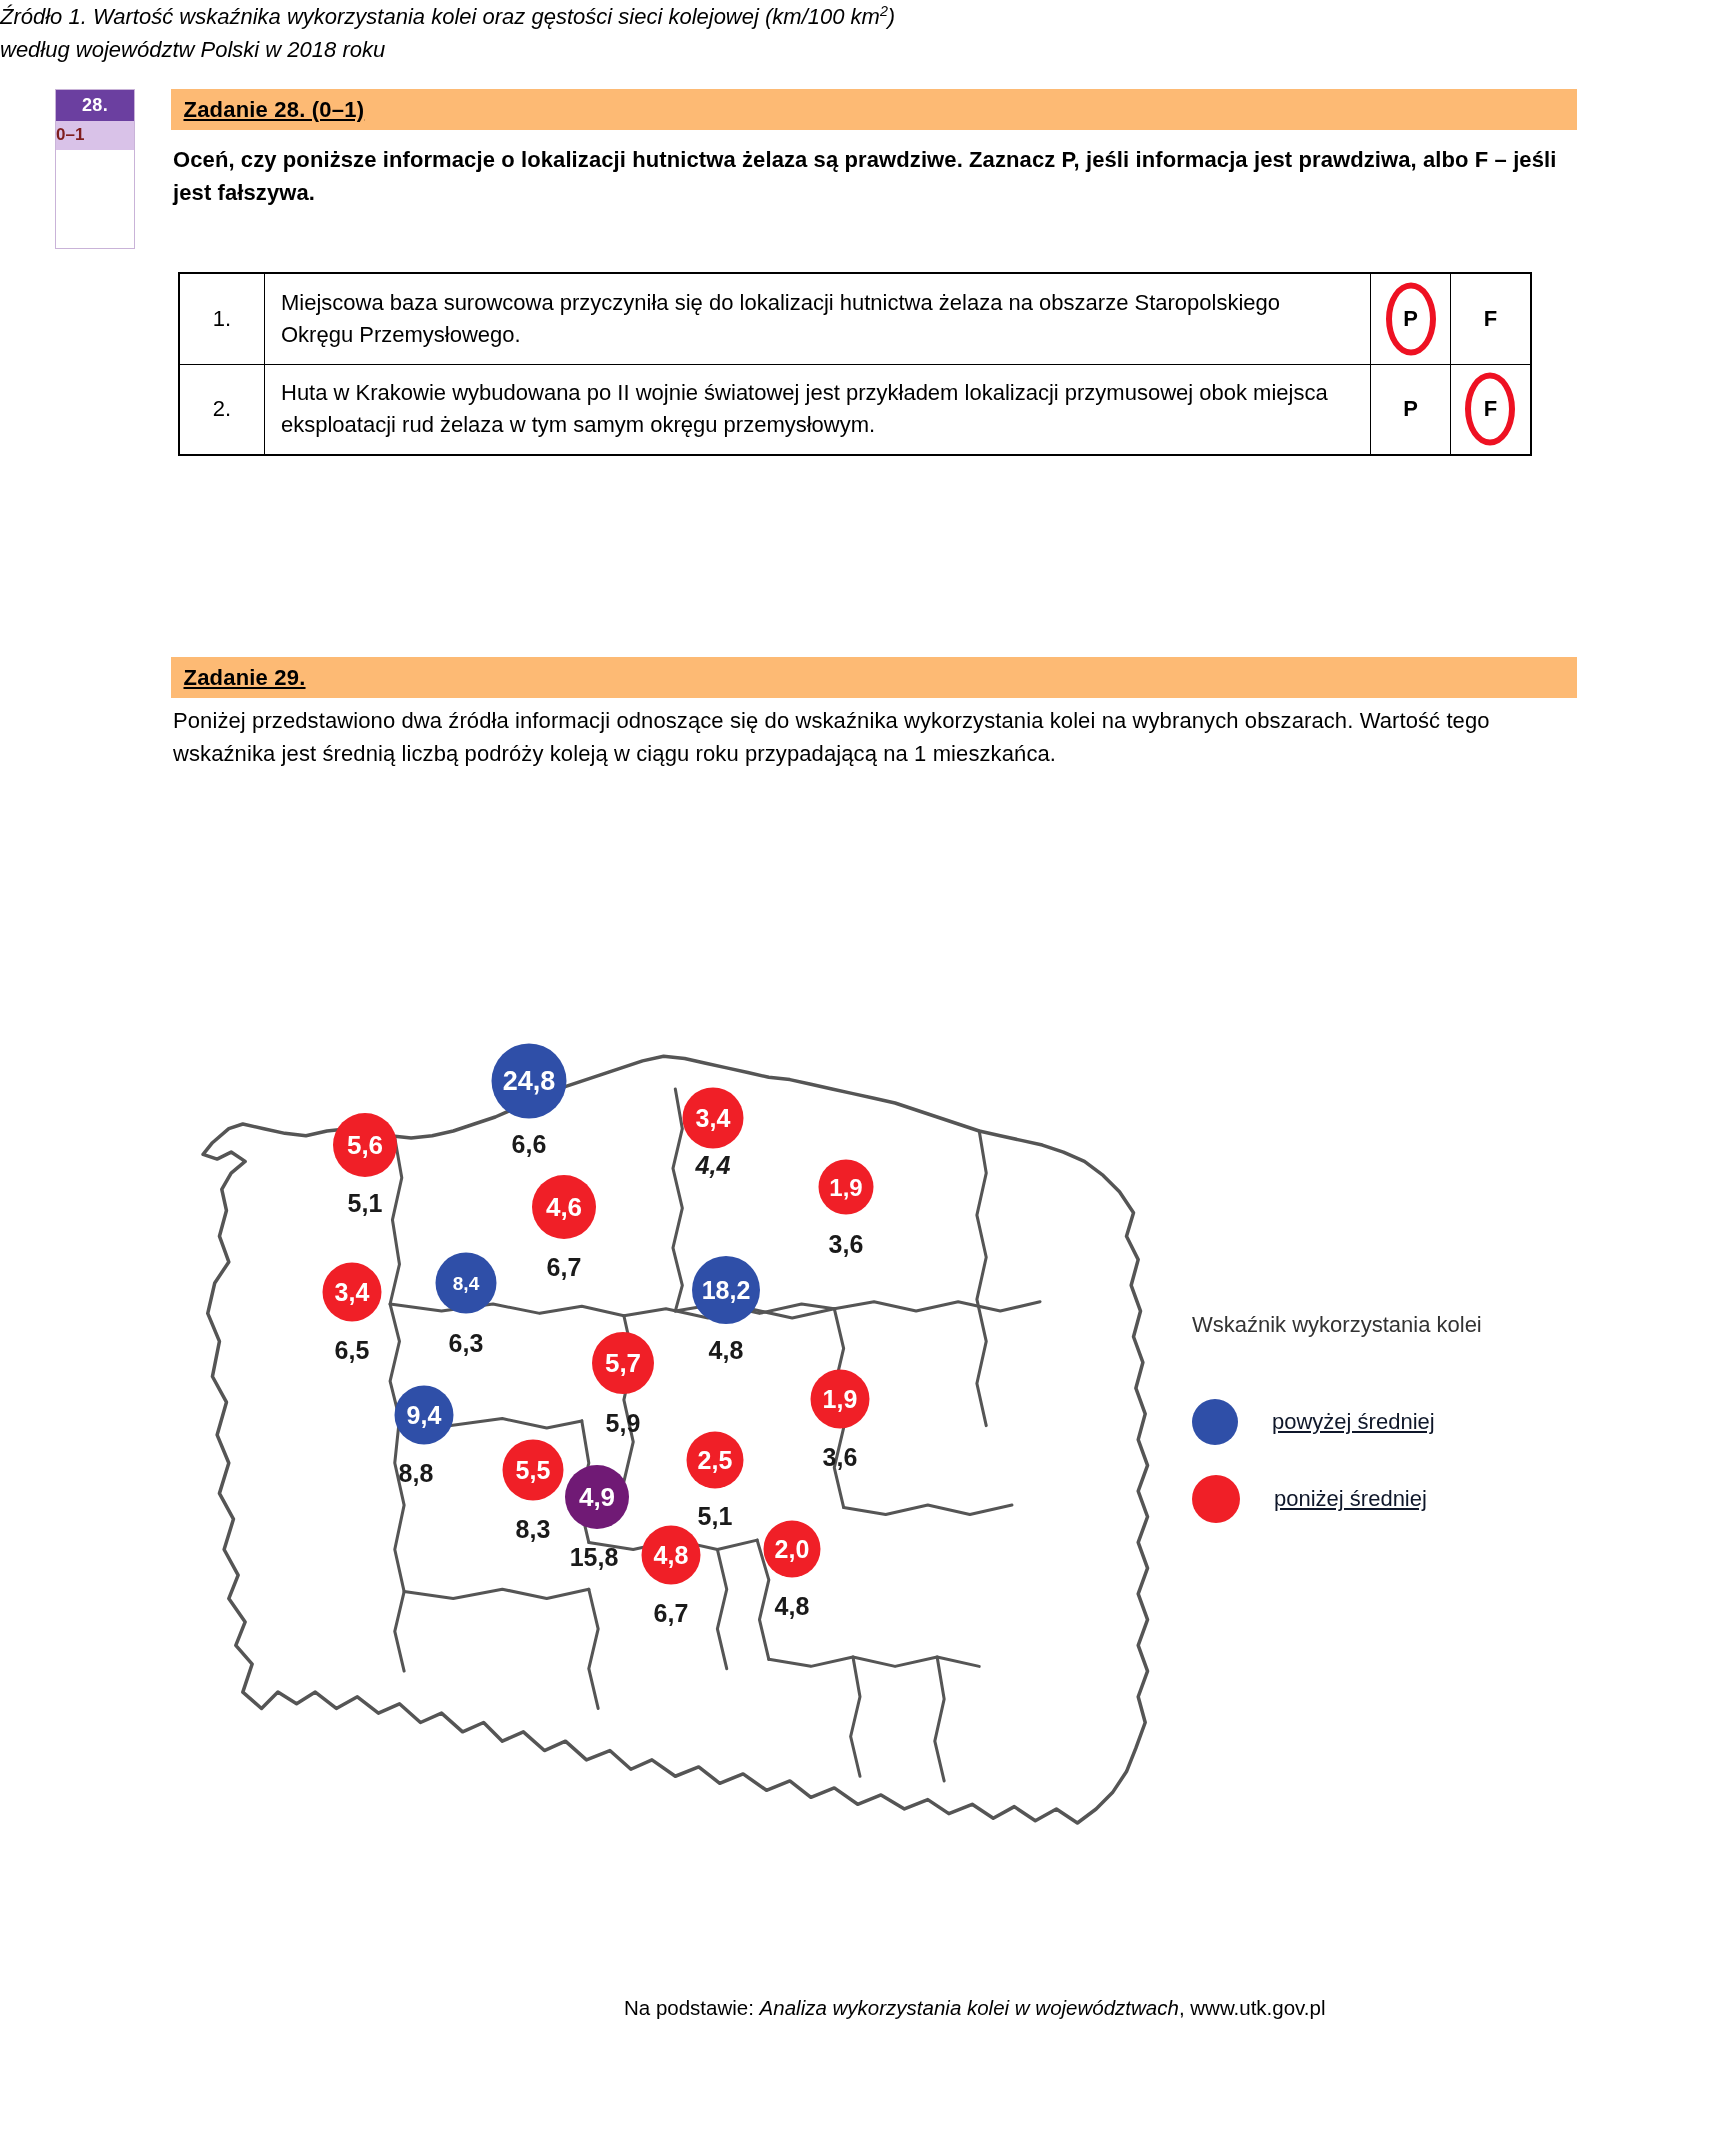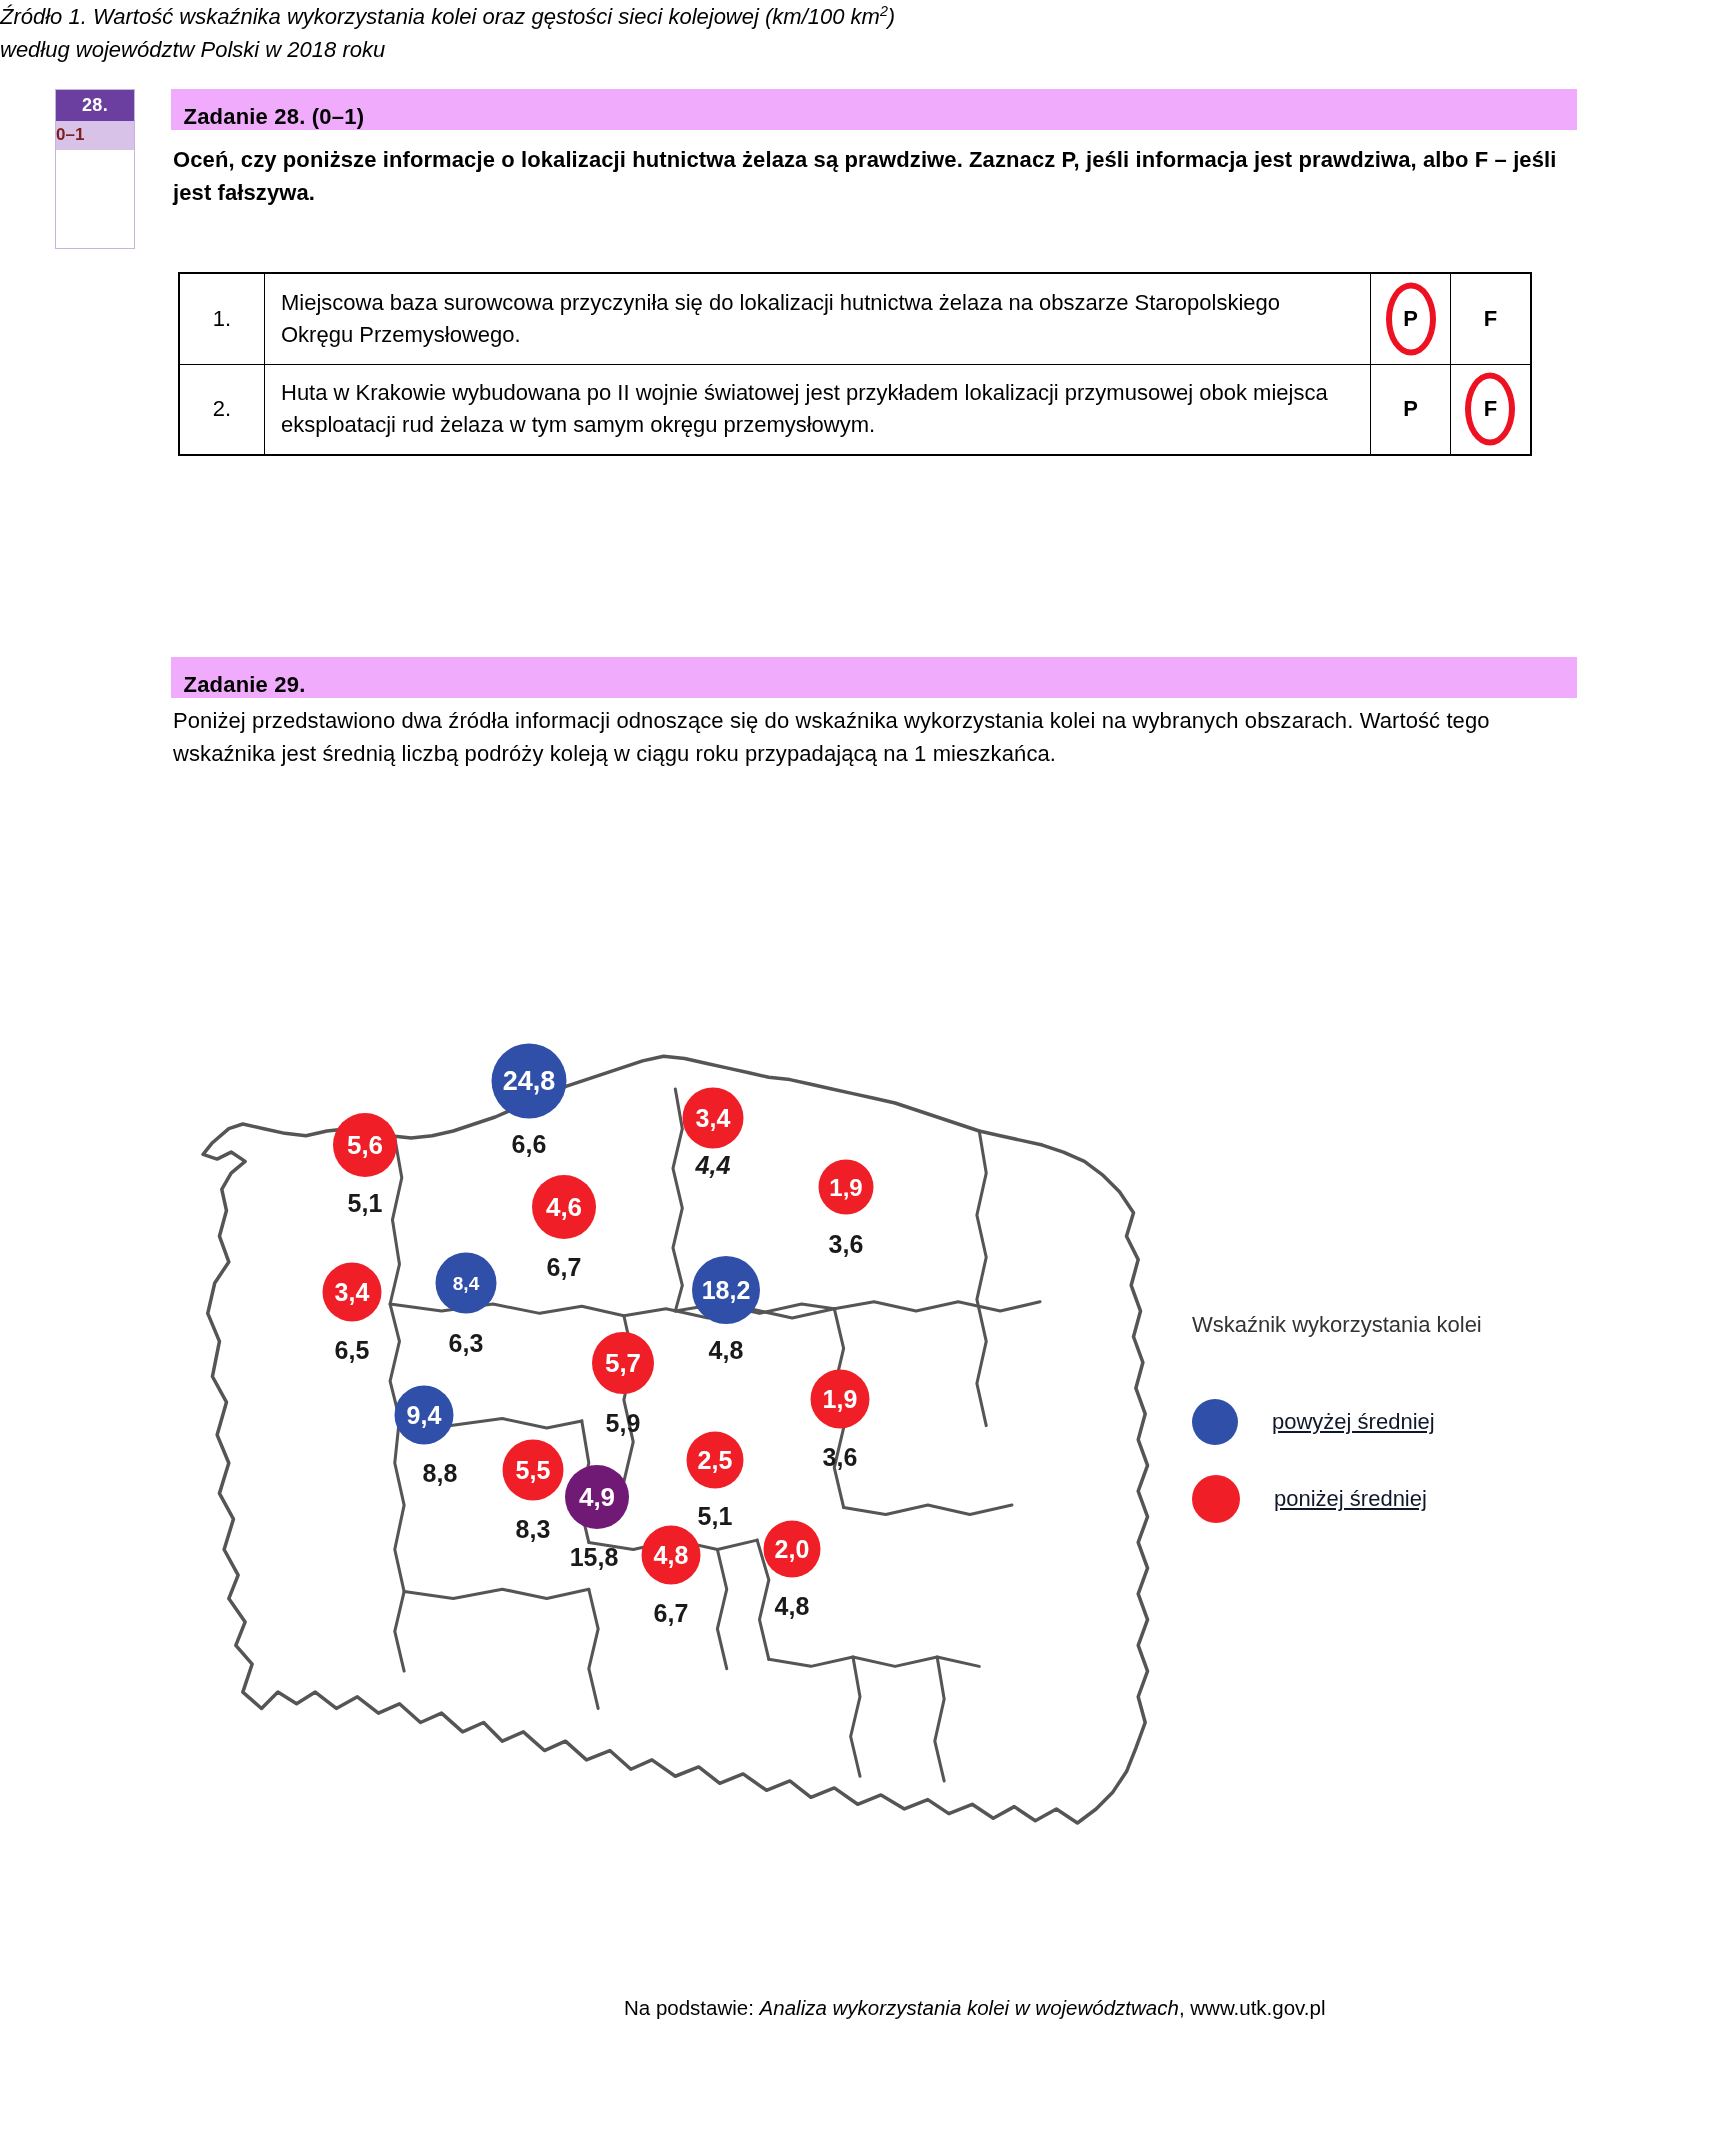--- a/index.html
+++ b/index.html
@@ -10,21 +10,21 @@
   }
   .page{position:absolute;inset:0;}
 
   
   .margin-box{position:absolute;left:55px;top:89px;width:78px;border:0.9px solid #c9b3d8;}
   .mb-num{background:#6b3fa0;color:#fff;font-weight:bold;font-size:18px;text-align:center;padding:5.3px 0 4.5px;letter-spacing:0.4px;}
   .mb-pts{background:#d9c2e8;color:#7f1d1d;font-weight:bold;font-size:17px;padding:4.5px 0 4.5px;}
   .mb-empty{background:#fff;height:98px;}
 
   
-  .sec-head{position:absolute;background:#f0abfc;height:41px;display:flex;align-items:flex-end;}
+  .sec-head{position:absolute;background:#fdba74;height:41px;display:flex;align-items:center;text-decoration:underline;}
   .sec-head span{font-weight:bold;font-size:22px;padding-left:12.5px;letter-spacing:0.2px;}
   #h28{left:171px;top:89px;width:1406px;}
   #h29{left:171px;top:657px;width:1406px;}
 
   .para{position:absolute;font-weight:bold;font-size:22px;line-height:1.50;letter-spacing:0.1px;}
   #p28{left:173px;top:143px;width:1417px;}
   #p29{left:173px;top:704px;width:1337px;font-weight:normal;}
   #src1{left:173px;top:878px;width:1390px;font-weight:normal;font-size:22px;line-height:1.52;font-style:italic;}
   #src1 sup{font-size:14.3px;vertical-align:super;}
 
@@ -178,21 +178,21 @@
       <div class="dens" style="left: 601px; top: 347px;">4,8</div>
       <div class="bubble b-red" style="left: 227px; top: 303px; width: 59px; height: 59px; font-size: 25px; background: rgb(240, 31, 39);">3,4</div>
       <div class="dens" style="left: 227px; top: 347px;">6,5</div>
       <div class="bubble b-blue" style="left: 341px; top: 294px; width: 61px; height: 61px; font-size: 19px; background: rgb(47, 79, 168);">8,4</div>
       <div class="dens" style="left: 341px; top: 340px;">6,3</div>
       <div class="bubble b-red" style="left: 498px; top: 374px; width: 62px; height: 62px; font-size: 26px; background: rgb(240, 31, 39);">5,7</div>
       <div class="dens" style="left: 498px; top: 420px;">5,9</div>
       <div class="bubble b-red" style="left: 715px; top: 410px; width: 59px; height: 59px; font-size: 25px; background: rgb(240, 31, 39);">1,9</div>
       <div class="dens" style="left: 715px; top: 454px;">3,6</div>
       <div class="bubble b-blue" style="left: 299px; top: 426px; width: 59px; height: 59px; font-size: 25px; background: rgb(47, 79, 168);">9,4</div>
-      <div class="dens" style="left: 315px; top: 470px;">8,8</div>
+      <div class="dens" style="left: 291px; top: 470px;">8,8</div>
       <div class="bubble b-red" style="left: 408px; top: 481px; width: 61px; height: 61px; font-size: 25px; background: rgb(240, 31, 39);">5,5</div>
       <div class="dens" style="left: 408px; top: 526px;">8,3</div>
       <div class="bubble b-red" style="left: 472px; top: 508px; width: 64px; height: 64px; font-size: 26px; background: #701a75;">4,9</div>
       <div class="dens" style="left: 469px; top: 554px;">15,8</div>
       <div class="bubble b-red" style="left: 590px; top: 471px; width: 57px; height: 57px; font-size: 25px; background: rgb(240, 31, 39);">2,5</div>
       <div class="dens" style="left: 590px; top: 513px;">5,1</div>
       <div class="bubble b-red" style="left: 546px; top: 566px; width: 59px; height: 59px; font-size: 25px; background: rgb(240, 31, 39);">4,8</div>
       <div class="dens" style="left: 546px; top: 610px;">6,7</div>
       <div class="bubble b-red" style="left: 667px; top: 560px; width: 57px; height: 57px; font-size: 25px; background: rgb(240, 31, 39);">2,0</div>
       <div class="dens" style="left: 667px; top: 603px;">4,8</div>

